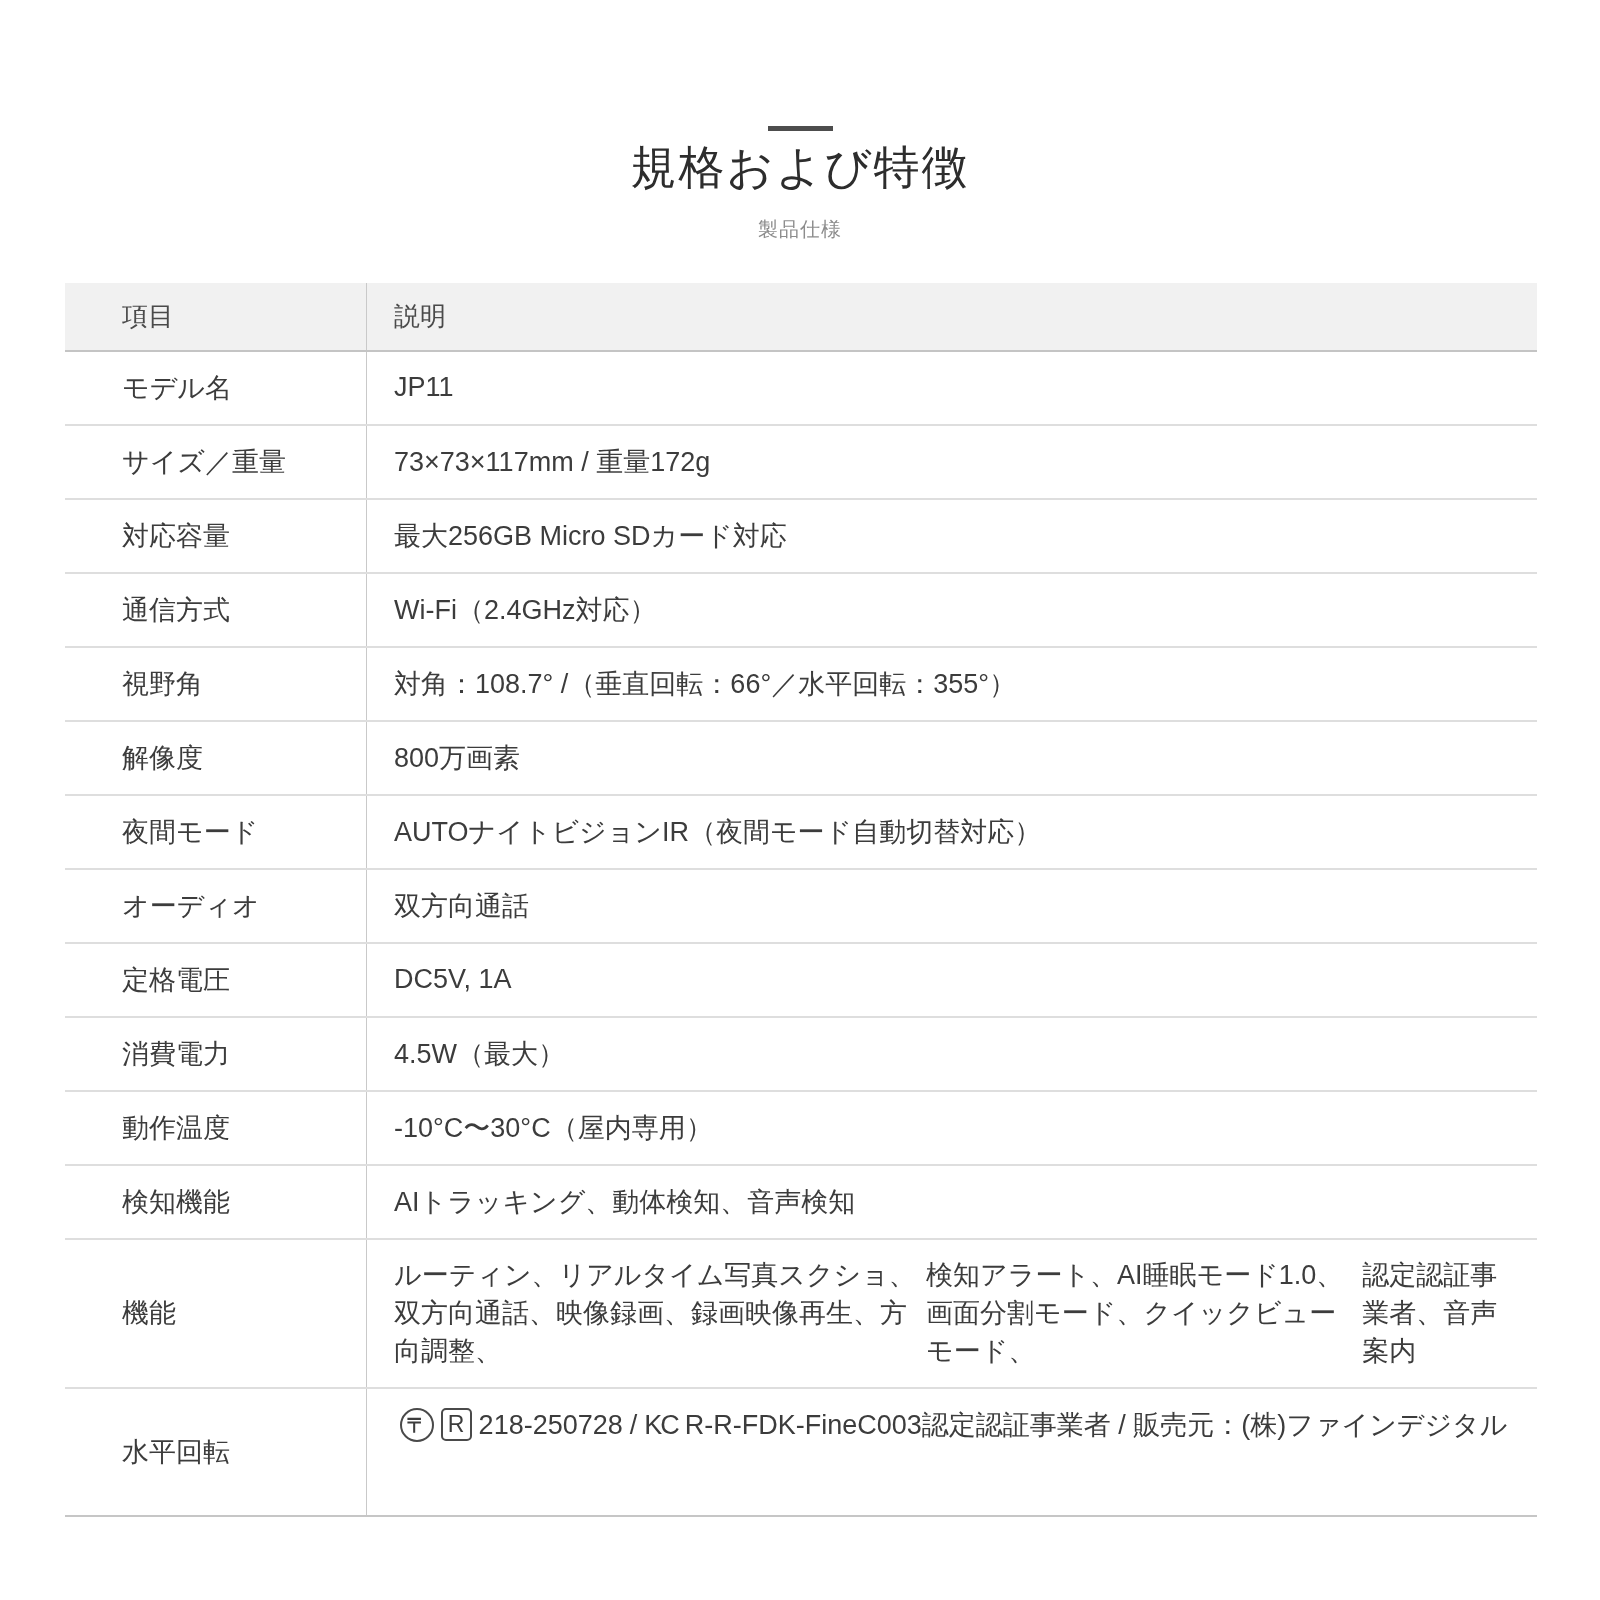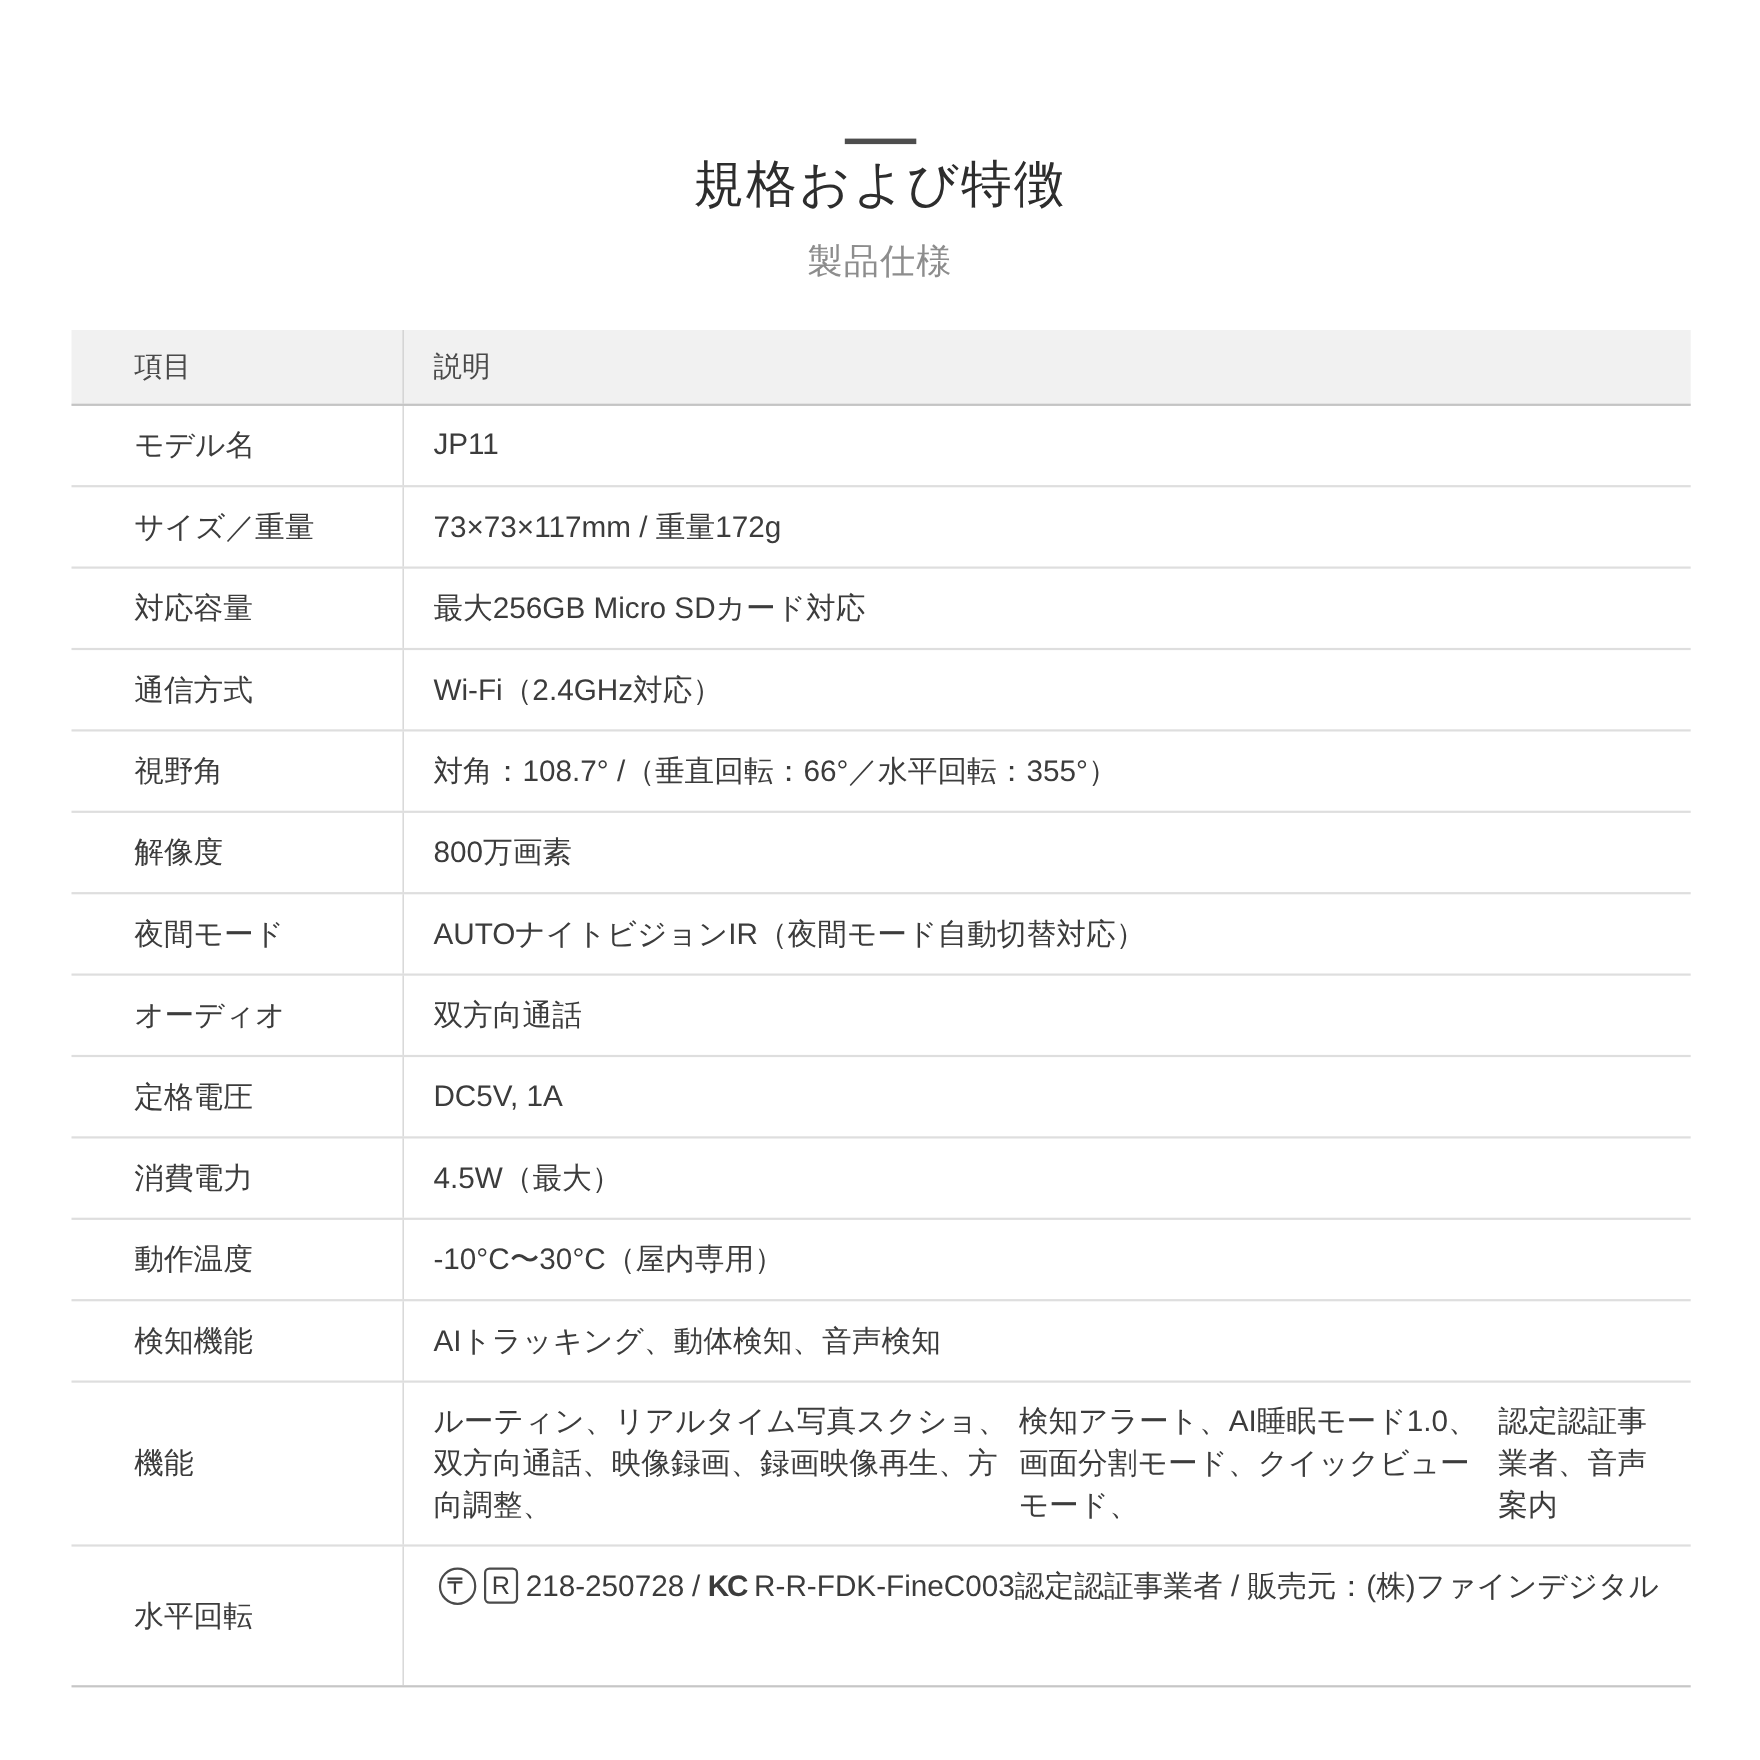--- a/index.html
+++ b/index.html
@@ -29,21 +29,21 @@
   .hero-title {
     margin: 10px 0 0 0;
     font-size: 46px;
     line-height: 1.15;
     font-weight: 500;
     color: #2d2d2d;
     letter-spacing: 2px;
   }
   .hero-subtitle {
     margin: 22px 0 14px 0;
-    font-size: 32px;
+    font-size: 20px;
     font-weight: 400;
     color: #8d8d8d;
     letter-spacing: 1px;
   }
 
   
   .spec-table {
     width: 1472px;
     margin: 40px 0 0 65px;
     font-size: 27px;
@@ -123,21 +123,21 @@
     align-items: center;
     justify-content: center;
     font-size: 23px;
     font-weight: 500;
     line-height: 1;
     box-sizing: border-box;
     padding: 0 2px;
     flex: none;
   }
   .mark-kc {
-    font-weight: 700;
+    font-weight: 400;
     letter-spacing: -2px;
     flex: none;
   }
   .cert-sep { flex: none; }
 </style>
 </head>
 <body>
 
 <main>
 

